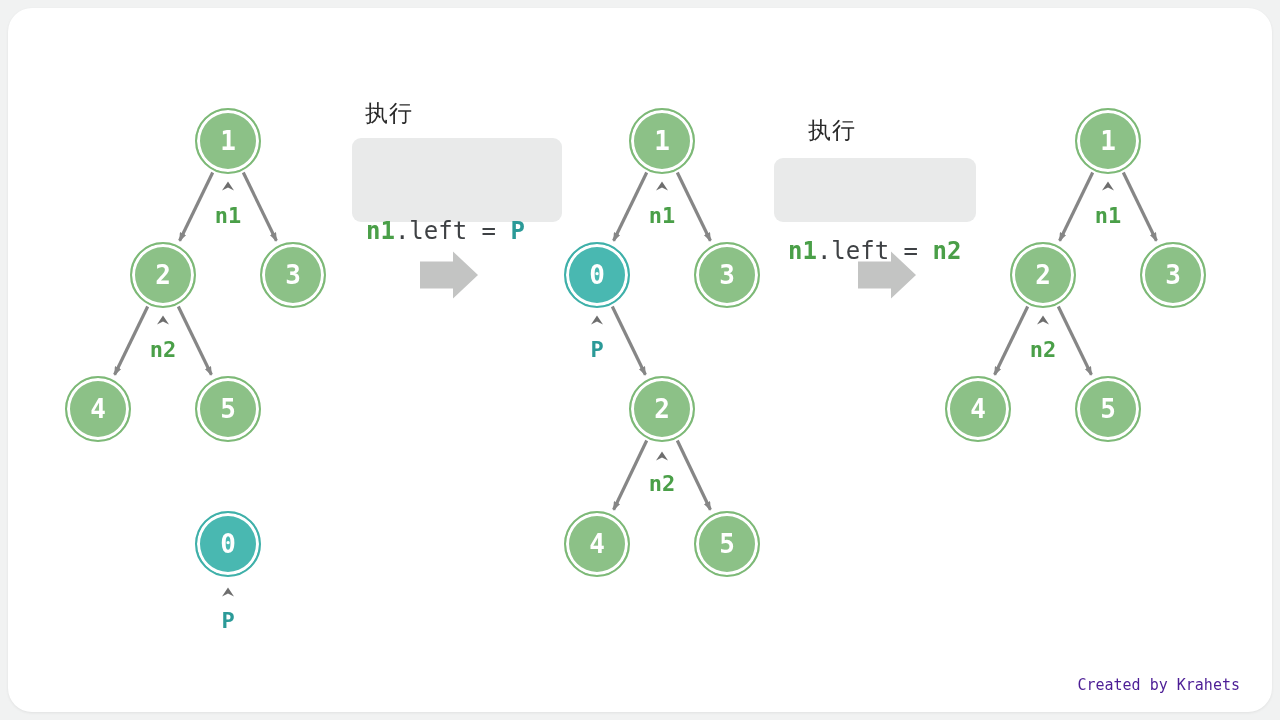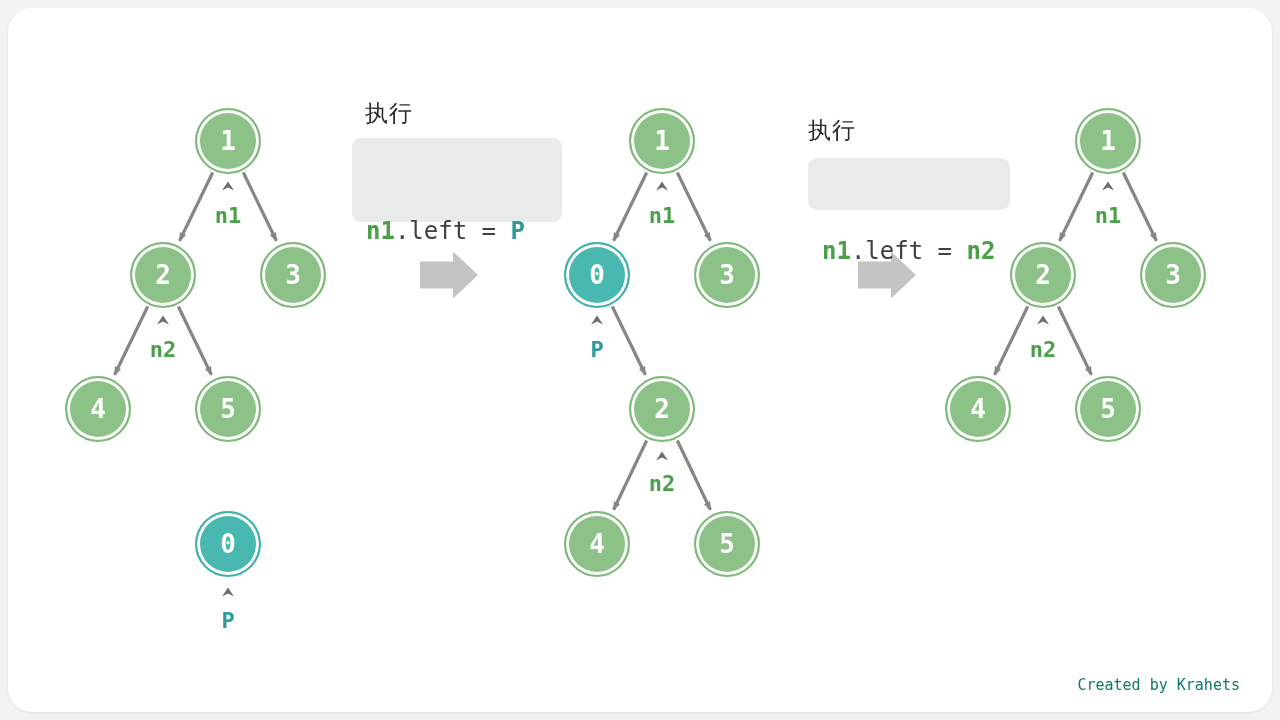--- a/index.html
+++ b/index.html
@@ -26,21 +26,21 @@
   .exec-label { position:absolute; font-size:23px; color:#2a2a2a; letter-spacing:1px; }
 
   .code-box { position:absolute; box-sizing:border-box; background:#e9eaea; border-radius:9px;
               padding:6px 14px; font-family:"DejaVu Sans Mono", monospace;
               font-size:24px; line-height:35px; white-space:pre; }
   .tok-g { color:#4a9f48; font-weight:bold; }
   .tok-t { color:#2b9a98; font-weight:bold; }
   .tok-p { color:#3e4144; }
 
   .watermark { position:absolute; right:40px; top:676px;
-               font-family:"DejaVu Sans Mono", monospace; font-size:15px; color:#0f766e; }
+               font-family:"DejaVu Sans Mono", monospace; font-size:15px; color:#4c1d95; }
 </style>
 </head>
 <body>
 
 <div class="canvas">
   <div class="card"></div>
 
   <svg class="overlay" viewBox="0 0 1280 720">
     <defs>
       <marker id="ah" markerWidth="9" markerHeight="7" refX="8" refY="3.5" orient="auto" markerUnits="userSpaceOnUse">
@@ -124,21 +124,21 @@
       <span>4</span>
     </div>
   <div class="node green" style="left:694px; top:511px;">
       <span>5</span>
     </div>
   <span class="ptr green" style="left:662px; top:203px;">n1</span>
   <span class="ptr teal" style="left:597px; top:337px;">P</span>
   <span class="ptr green" style="left:662px; top:471px;">n2</span>
 
   <span class="exec-label" style="left:808px; top:115px;">执行</span>
-  <div class="code-box" style="left:808px; top:158px; width:202px; height:52px;">
+  <div class="code-box" style="left:774px; top:158px; width:202px; height:64px;">
     <div><span class="tok-g">n1</span><span class="tok-p">.left = </span><span class="tok-g">n2</span></div>
   </div>
 
   <div class="node green" style="left:1075px; top:108px;">
       <span>1</span>
     </div>
   <div class="node green" style="left:1010px; top:242px;">
       <span>2</span>
     </div>
   <div class="node green" style="left:1140px; top:242px;">

